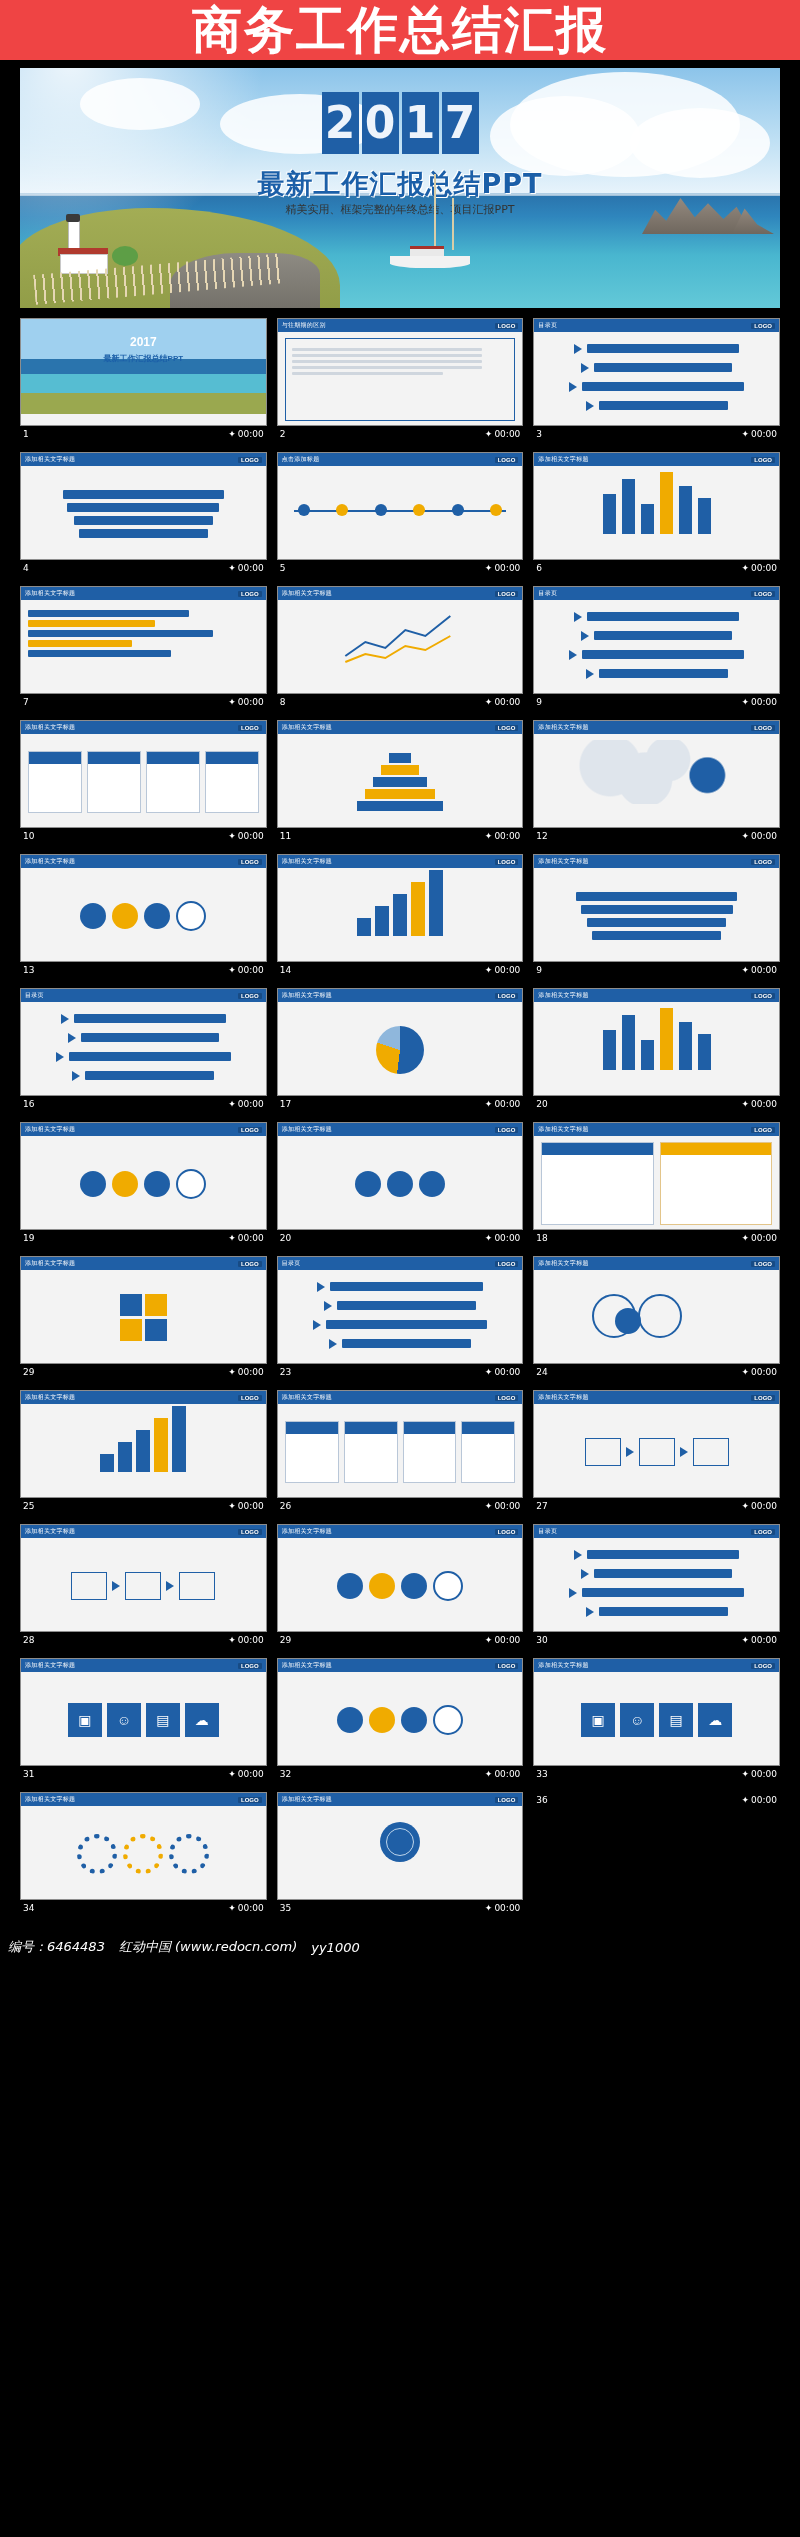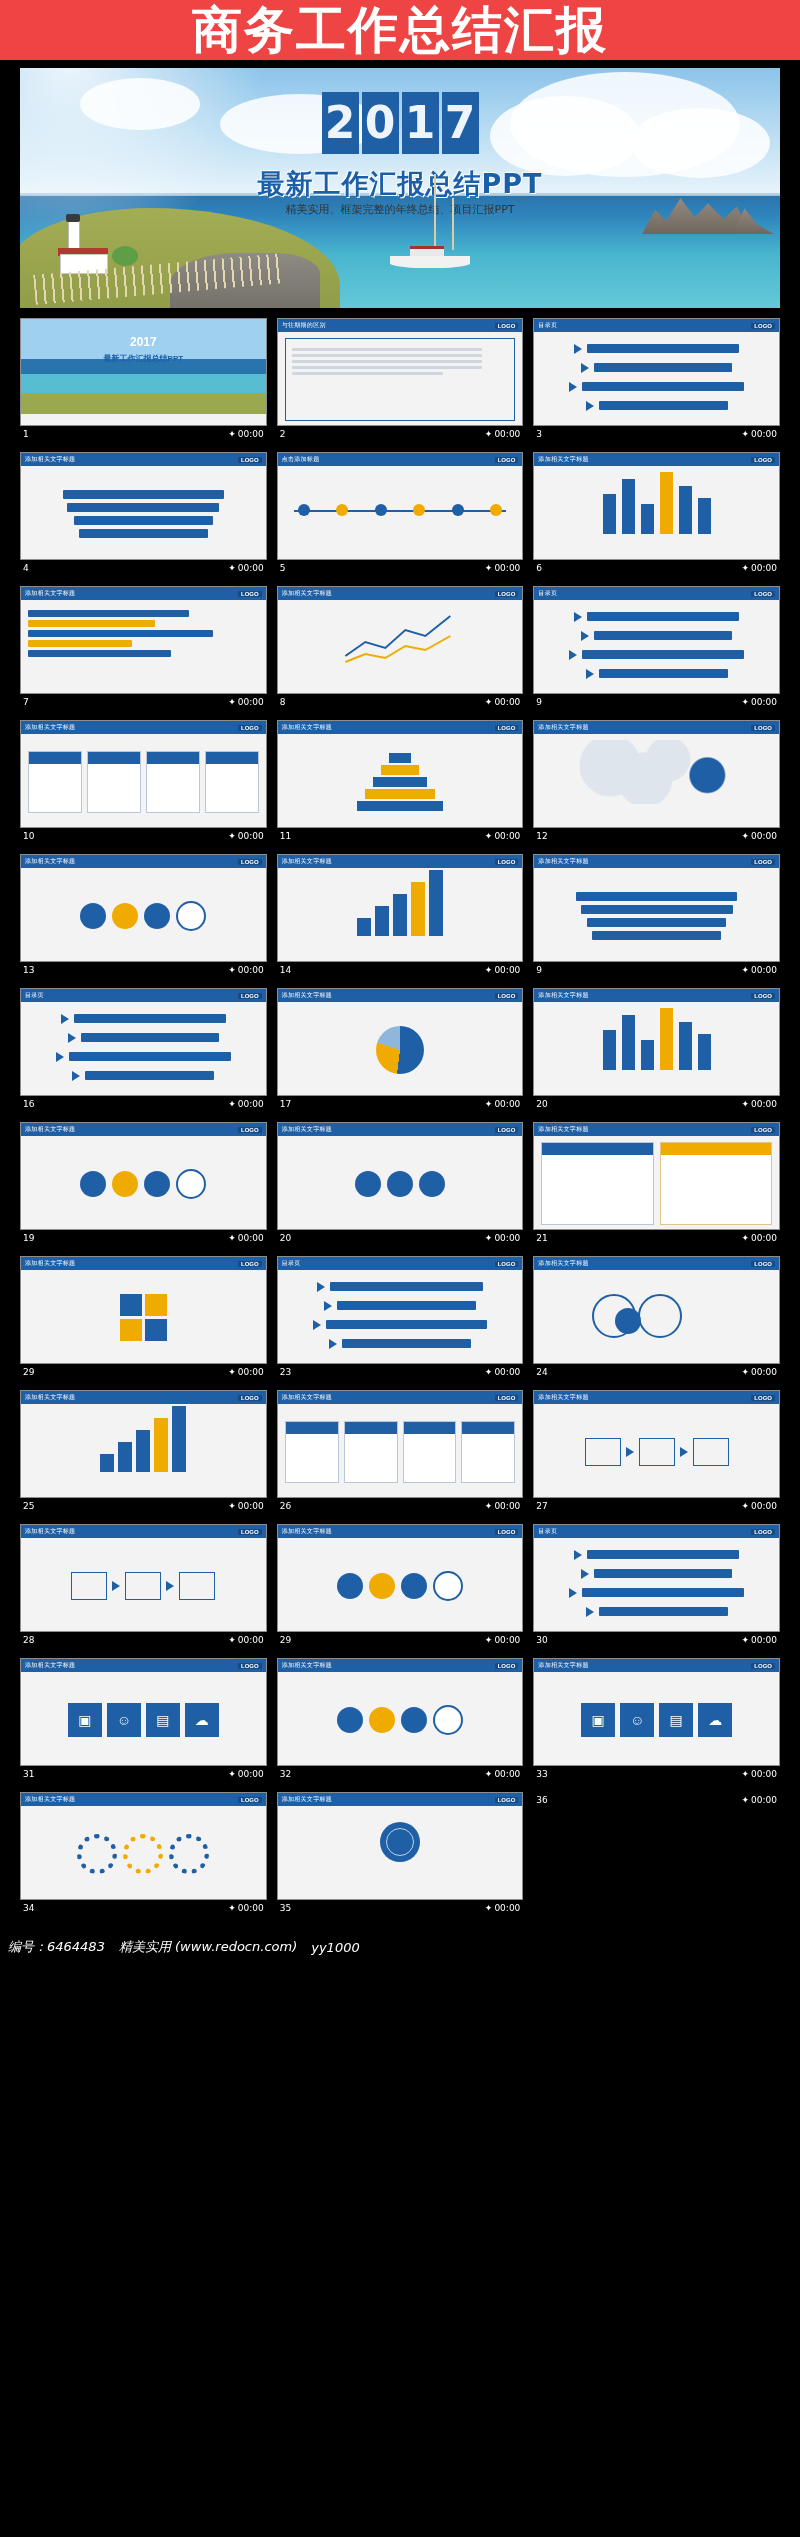--- a/index.html
+++ b/index.html
@@ -635,21 +635,21 @@
               <div style="flex:1;border:1px solid #b9c7d8;background:#fff">
                 <div style="height:12px;background:#1f5fa6"></div>
               </div>
               <div style="flex:1;border:1px solid #e3c58a;background:#fff">
                 <div style="height:12px;background:#f0ab00"></div>
               </div>
             </div>
           </div>
         </div>
         <div class="t-foot">
-          <span class="t-num">21</span>
+          <span class="t-num">18</span>
           <span class="t-time"><span class="dot">✦</span><span>00:00</span></span>
         </div>
       </div>
       <div class="thumb-cell">
         <div class="thumb">
           <div class="t-head">
             <span class="t-title">添加相关文字标题</span>
             <span class="t-logo">LOGO</span>
           </div>
           <div class="t-body">
@@ -958,17 +958,17 @@
         <div class="t-foot">
           <span class="t-num">36</span>
           <span class="t-time"><span class="dot">✦</span><span>00:00</span></span>
         </div>
       </div>
     </div>
 
   <div class="footer">
     <span>编号：6464483</span>
     <span class="sp"></span>
-    <span>精美实用 (www.redocn.com)</span>
+    <span>红动中国 (www.redocn.com)</span>
     <span class="sp"></span>
     <span>yy1000</span>
   </div>
 </div>
 
 </body></html>

